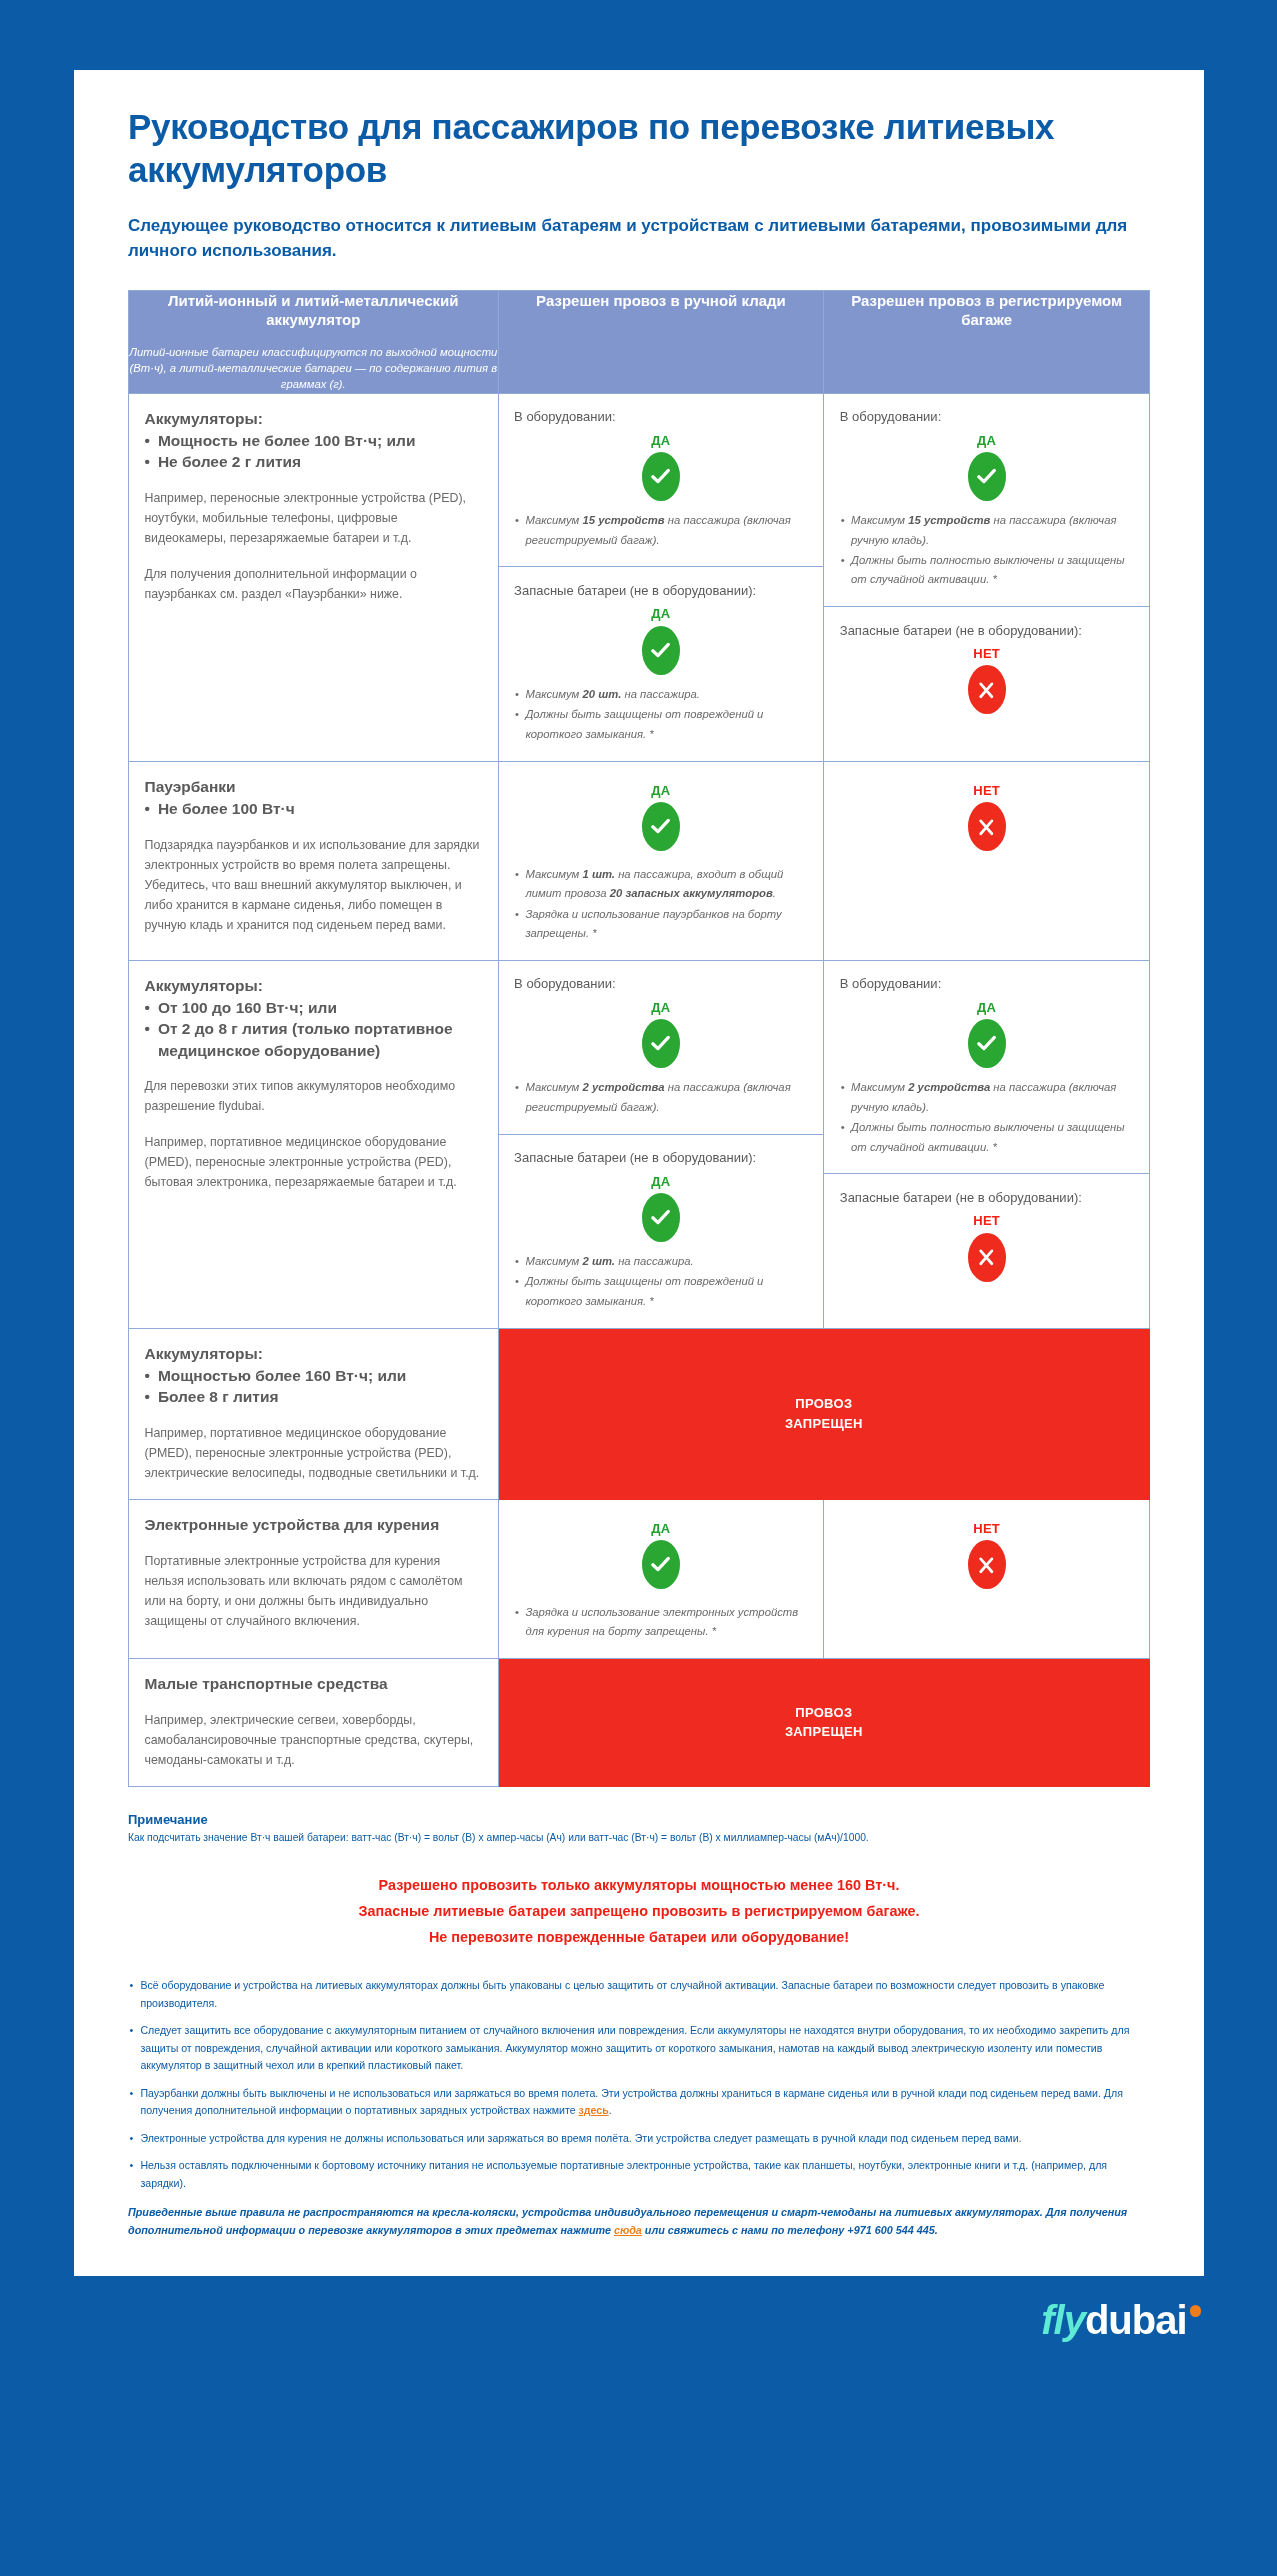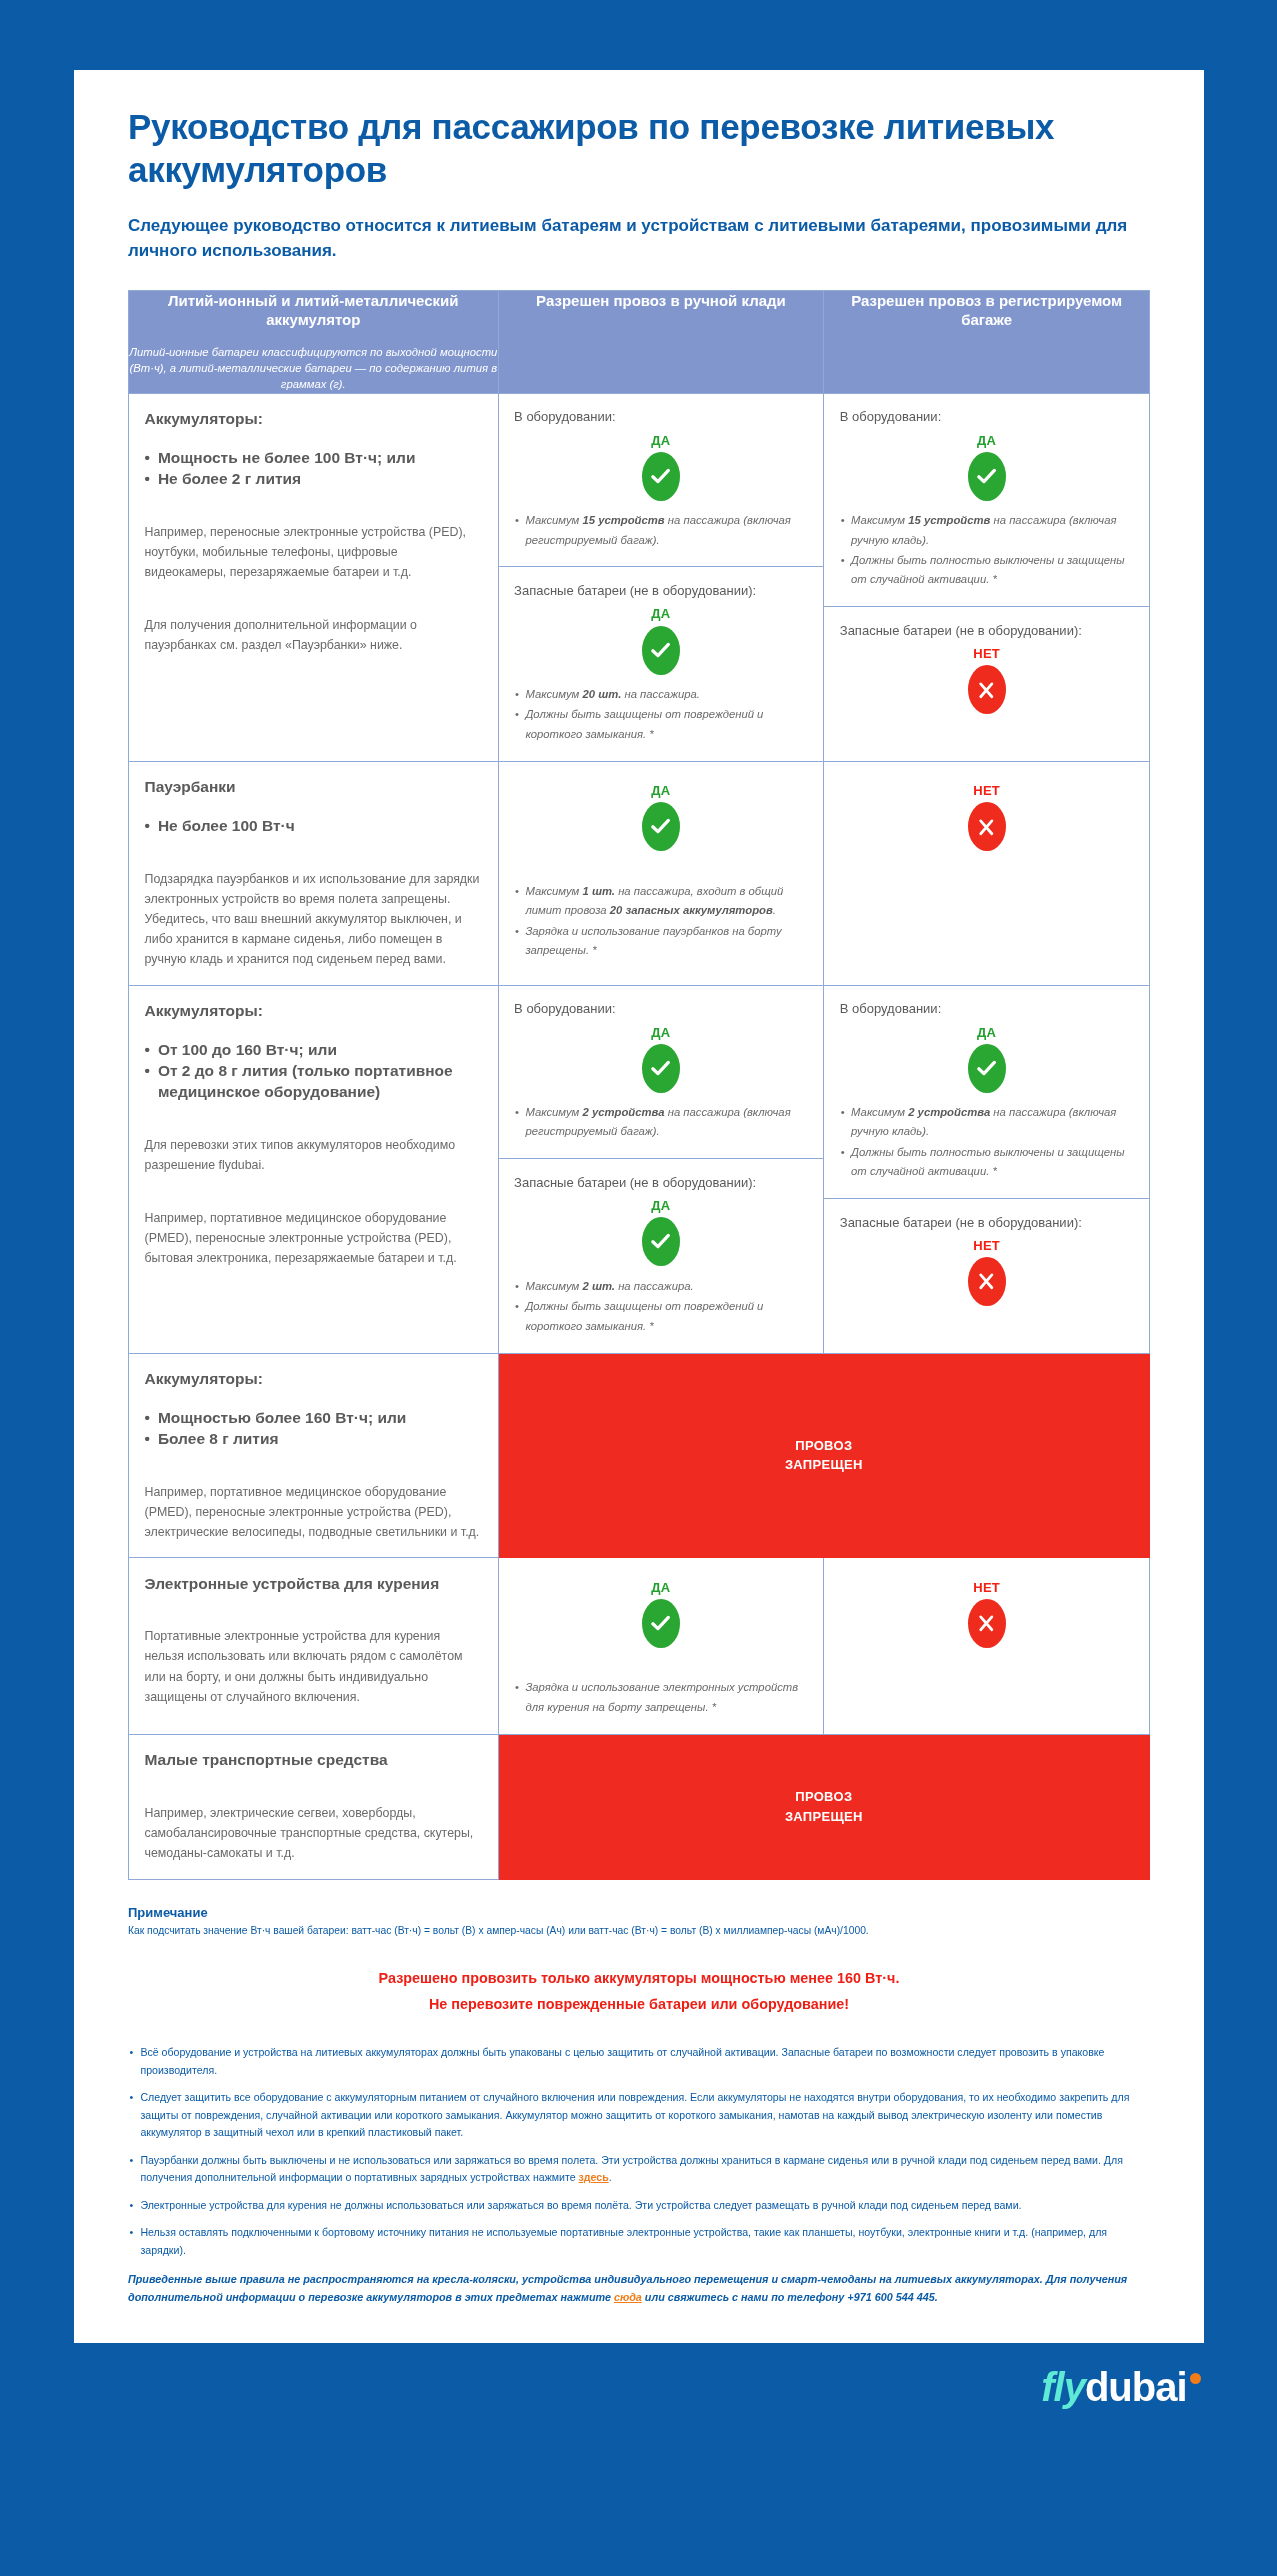--- a/index.html
+++ b/index.html
@@ -66,21 +66,21 @@
     font-size: 11.3px;
     font-style: italic;
     line-height: 1.45;
     margin-top: 13.4px;
     font-weight: normal;
   }
   col.c1 { width: 36.2%; }
   col.c2 { width: 31.9%; }
   col.c3 { width: 31.9%; }
 
-  .cell { padding: 14.4px 15.5px 15.5px 15.5px; gap: 17px; }
+  .cell { padding: 14.4px 15.5px 15.5px 15.5px; }
   .cell.center-v { display: flex; flex-direction: column; justify-content: center; height: 100%; }
 
   .cat-title {
     font-size: 15.5px;
     font-weight: bold;
     color: #5a5a5a;
     line-height: 1.36;
   }
   ul.cat-bullets {
     list-style: none;
@@ -497,20 +497,21 @@
           </tr>
         </tbody>
     </table>
 
     <div class="notes">
       <div class="note-h">Примечание</div>
       <div class="note-p">Как подсчитать значение Вт·ч вашей батареи: ватт-час (Вт·ч) = вольт (В) x ампер-часы (Ач) или ватт-час (Вт·ч) = вольт (В) x миллиампер-часы (мАч)/1000.</div>
 
       <div class="warn-block">
         <div class="warn-line">Разрешено провозить только аккумуляторы мощностью менее 160 Вт·ч.</div>
+        <div class="warn-line">Запасные литиевые батареи запрещено провозить в регистрируемом багаже.</div>
         <div class="warn-line">Не перевозите поврежденные батареи или оборудование!</div>
       </div>
 
       <ul class="protect">
         <li>Всё оборудование и устройства на литиевых аккумуляторах должны быть упакованы с целью защитить от случайной активации. Запасные батареи по возможности следует провозить в упаковке производителя.</li>
         <li>Следует защитить все оборудование с аккумуляторным питанием от случайного включения или повреждения. Если аккумуляторы не находятся внутри оборудования, то их необходимо закрепить для защиты от повреждения, случайной активации или короткого замыкания. Аккумулятор можно защитить от короткого замыкания, намотав на каждый вывод электрическую изоленту или поместив аккумулятор в защитный чехол или в крепкий пластиковый пакет.</li>
         <li><span>Пауэрбанки должны быть выключены и не использоваться или заряжаться во время полета. Эти устройства должны храниться в кармане сиденья или в ручной клади под сиденьем перед вами. Для получения дополнительной информации о портативных зарядных устройствах нажмите </span><a class="inline-link" href="#">здесь</a>.</li>
         <li>Электронные устройства для курения не должны использоваться или заряжаться во время полёта. Эти устройства следует размещать в ручной клади под сиденьем перед вами.</li>
         <li>Нельзя оставлять подключенными к бортовому источнику питания не используемые портативные электронные устройства, такие как планшеты, ноутбуки, электронные книги и т.д. (например, для зарядки).</li>
       </ul>

